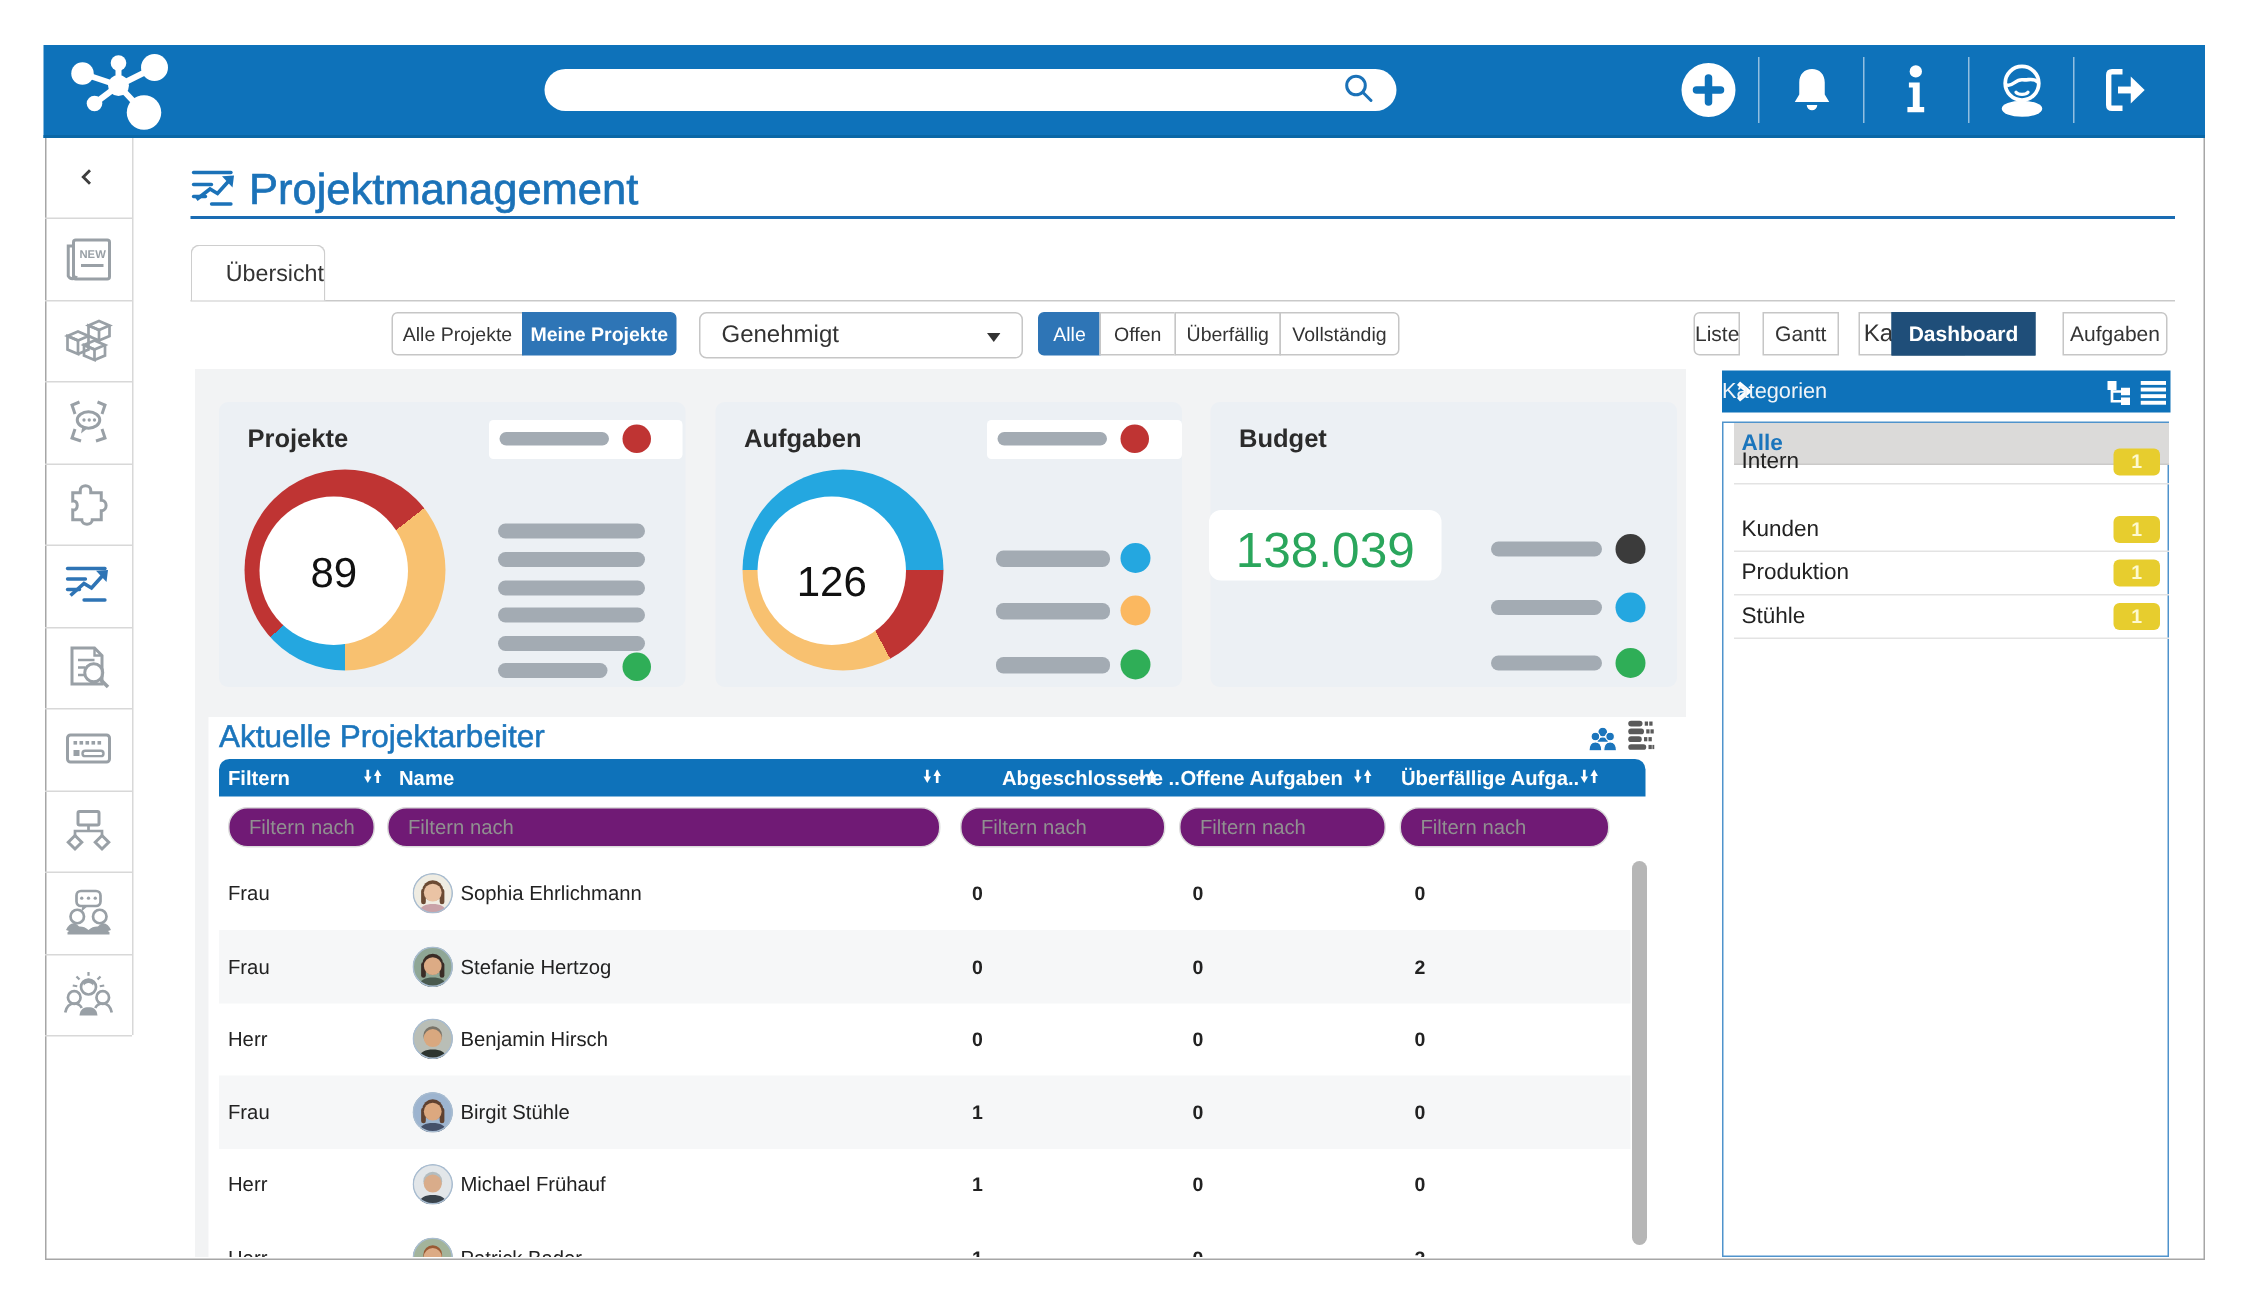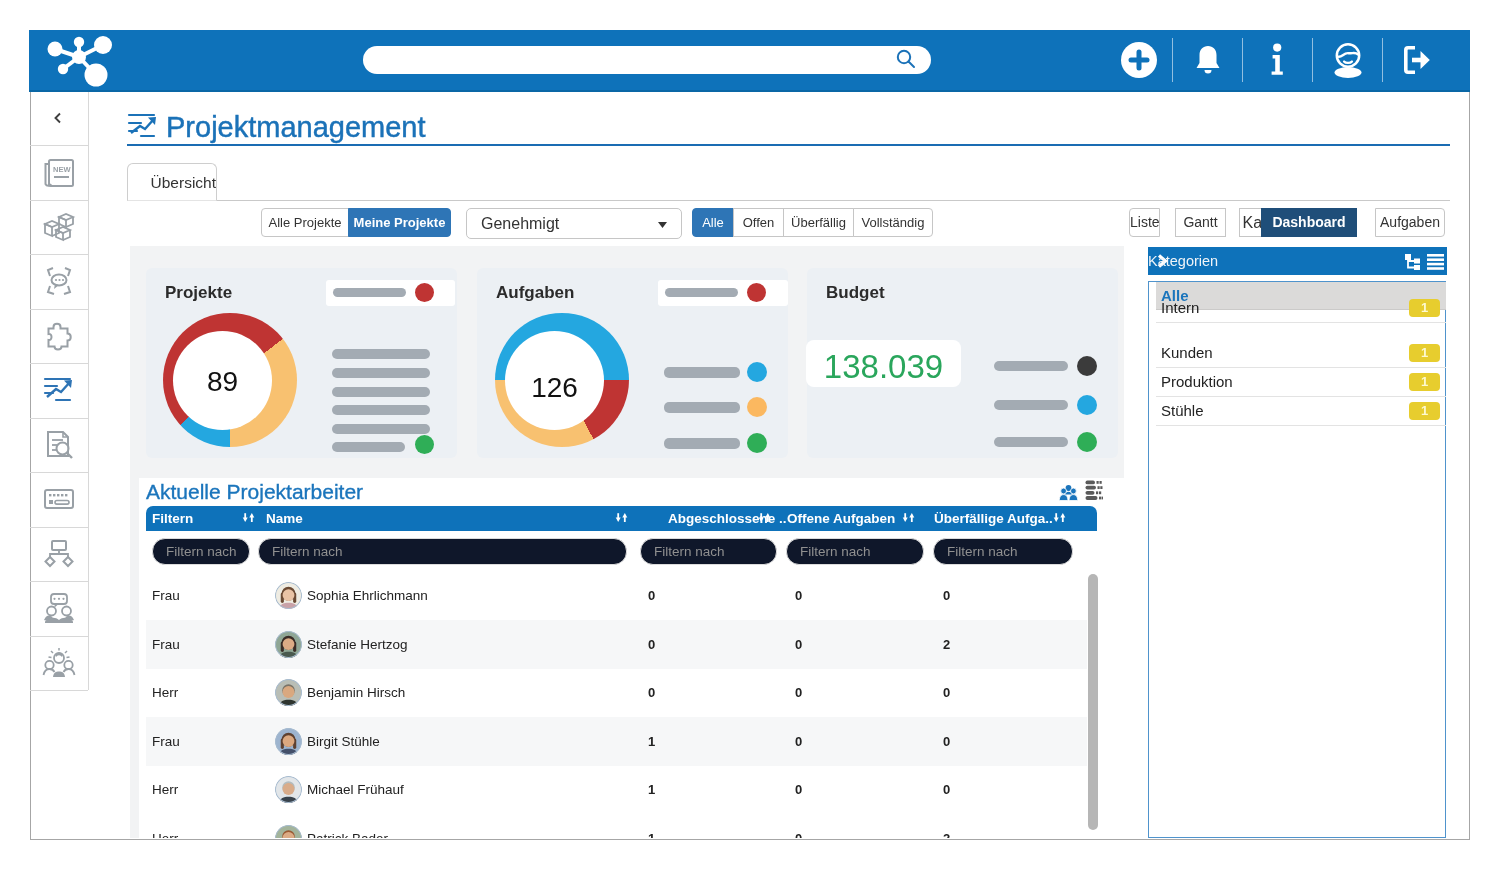--- a/index.html
+++ b/index.html
@@ -27,21 +27,21 @@
   .legend { position:absolute; top:280px; width:129px; height:26px; background:#fff; border-radius:3px; }
   .gbar { position:absolute; background:#a3abb3; border-radius:5px; }
   .dot { position:absolute; border-radius:50%; }
   .donut { position:absolute; width:134px; height:134px; border-radius:50%; }
   .donut .hole { position:absolute; left:10px; top:17.5px; width:99px; height:99px; background:#fff; border-radius:50%; text-align:center; font-size:28px; color:#111; }
   
   #tpanel { position:absolute; left:139px; top:478px; width:985px; height:360px; background:#fff; }
   #ttitle { position:absolute; left:146px; top:480px; font-size:21px; color:#1b75bc; -webkit-text-stroke:0.35px #1b75bc; }
   #thead { position:absolute; left:146px; top:506px; width:951px; height:25px; background:#0e72ba; color:#fff; font-size:13.5px; font-weight:bold; border-radius:7px 7px 0 0; }
   .th { position:absolute; top:5px; }
-  .finput { position:absolute; top:538px; height:27px; background:#0f172a; border:1px solid #dcdcdc; border-radius:13px; color:#909090; font-size:13.5px; line-height:25px; padding-left:13px; }
+  .finput { position:absolute; top:538px; height:27px; background:#701a75; border:1px solid #dcdcdc; border-radius:13px; color:#909090; font-size:13.5px; line-height:25px; padding-left:13px; }
   .row { position:absolute; left:146px; width:941px; height:49px; font-size:13.5px; color:#222; }
   .row .g { position:absolute; left:6px; top:17px; }
   .row .nm { position:absolute; left:161px; top:17px; }
   .row .v { position:absolute; top:17px; font-weight:bold; font-size:13px; }
   .row .av { position:absolute; left:129px; top:11px; width:27px; height:27px; border-radius:50%; overflow:hidden; }
   #scrollbar { position:absolute; left:1088px; top:574px; width:10px; height:256px; background:#b6b6b6; border-radius:5px; }
   
   #khead { position:absolute; left:1148px; top:247px; width:299px; height:28px; background:#0e72ba; color:#fff; }
   #klist { position:absolute; left:1148px; top:281px; width:298px; height:557px; background:#fff; border:1px solid #4f93cc; }
   .krow { position:absolute; left:7px; width:290px; height:29px; font-size:15px; color:#222; border-bottom:1px solid #e3e3e3; line-height:28px; padding-left:5px; }

